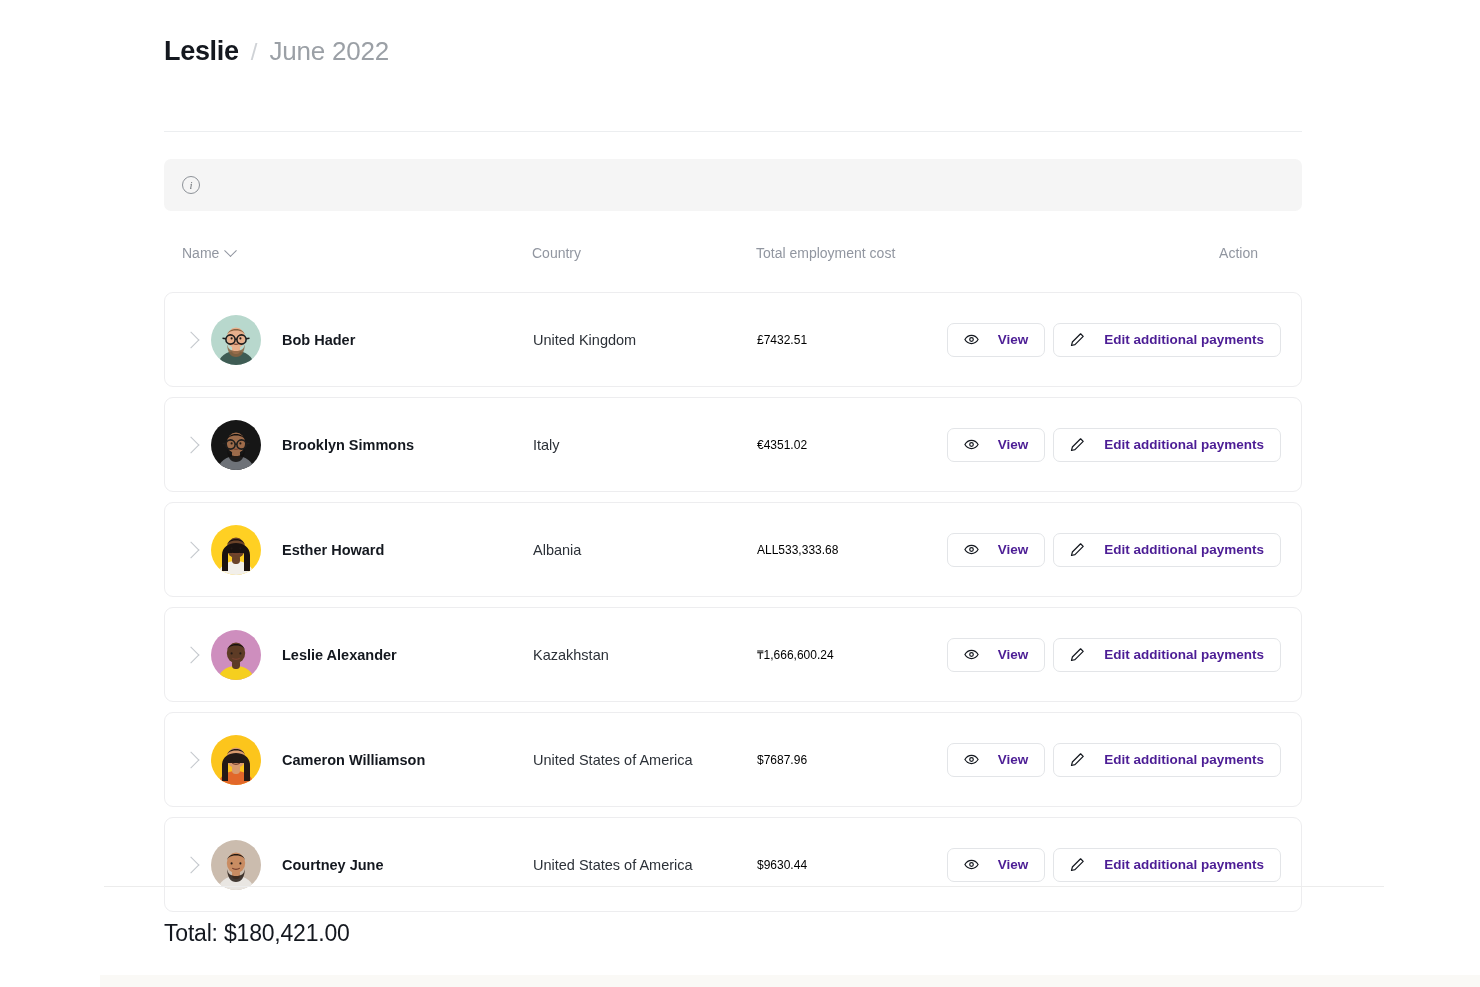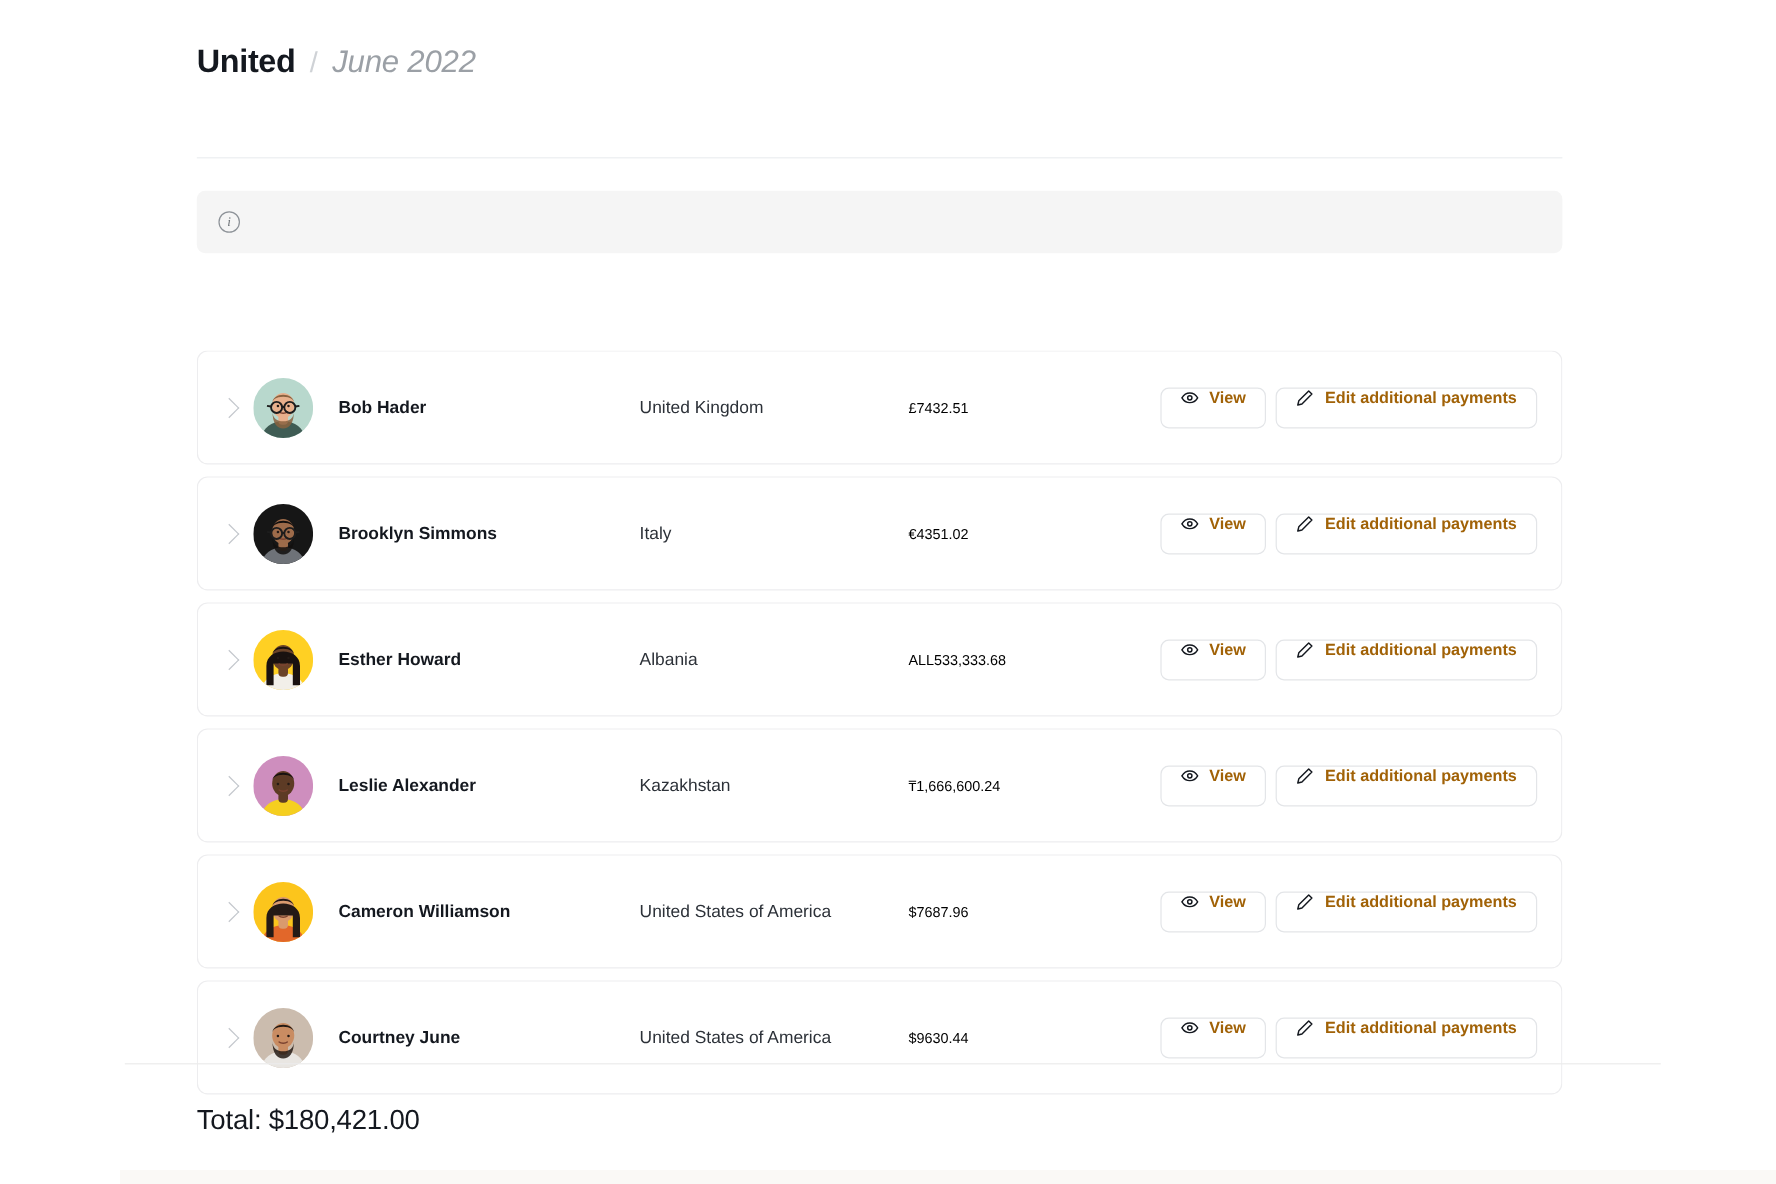--- a/index.html
+++ b/index.html
@@ -48,21 +48,20 @@
   .crumb-sep {
     font-size: 24px;
     color: #cfd2d6;
     font-weight: 400;
   }
   .crumb-sub {
     font-size: 26px;
     font-weight: 400;
     color: #9ba0a6;
     letter-spacing: -0.2px;
-    font-style: italic;
   }
 
   
   .tabs {
     position: absolute;
     left: 164px;
     top: 98px;
     display: flex;
     align-items: center;
     gap: 28px;
@@ -233,30 +232,30 @@
 
   .row-actions {
     position: absolute;
     right: 20px;
     display: flex;
     align-items: center;
     gap: 8px;
   }
   .btn {
     display: inline-flex;
-    align-items: flex-start;
-    gap: 9px;
+    align-items: center;
+    gap: 19px;
     height: 34px;
     padding: 0 16px;
     border: 1px solid #e3e5e8;
     border-radius: 7px;
     background: #fff;
     font-size: 13.5px;
     font-weight: 700;
-    color: #a16207;
+    color: #4c1d95;
     cursor: pointer;
     white-space: nowrap;
   }
   .btn svg { display: block; }
 
   
   .footer-rule {
     position: absolute;
     left: 104px;
     top: 886px;
@@ -288,31 +287,40 @@
     font-family: "Liberation Sans", sans-serif;
     cursor: pointer;
   }
 </style>
 </head>
 <body>
 
 <div class="page">
 
   <div class="breadcrumb">
-    <span class="crumb-main">United</span>
+    <span class="crumb-main">Leslie</span>
     <span class="crumb-sep">/</span>
     <span class="crumb-sub">June 2022</span>
   </div>
 
   <div class="tabs-rule"></div>
 
   <div class="banner">
     <span class="banner-icon">i</span>
   </div>
 
+  <div class="thead">
+    <div class="th th-name">
+      <span>Name</span>
+      <span class="caret"></span>
+    </div>
+    <div class="th th-country">Country</div>
+    <div class="th th-cost">Total employment cost</div>
+    <div class="th th-action">Action</div>
+  </div>
 
   <div class="rows" id="rows">
       <div class="row">
     <span class="row-chevron"></span>
     <span class="avatar">
           <svg viewBox="0 0 50 50" xmlns="http://www.w3.org/2000/svg">
     <rect width="50" height="50" fill="#b8d8cd"></rect>
     <path d="M25 36 C35 36 42 42 43.5 50 L6.5 50 C8 42 15 36 25 36 Z" fill="#3f5c54"></path>
     <rect x="21" y="30" width="8" height="9" rx="3.4" fill="#e8b08c"></rect>
     <ellipse cx="25" cy="23" rx="9.2" ry="10.4" fill="#e8b08c"></ellipse>

